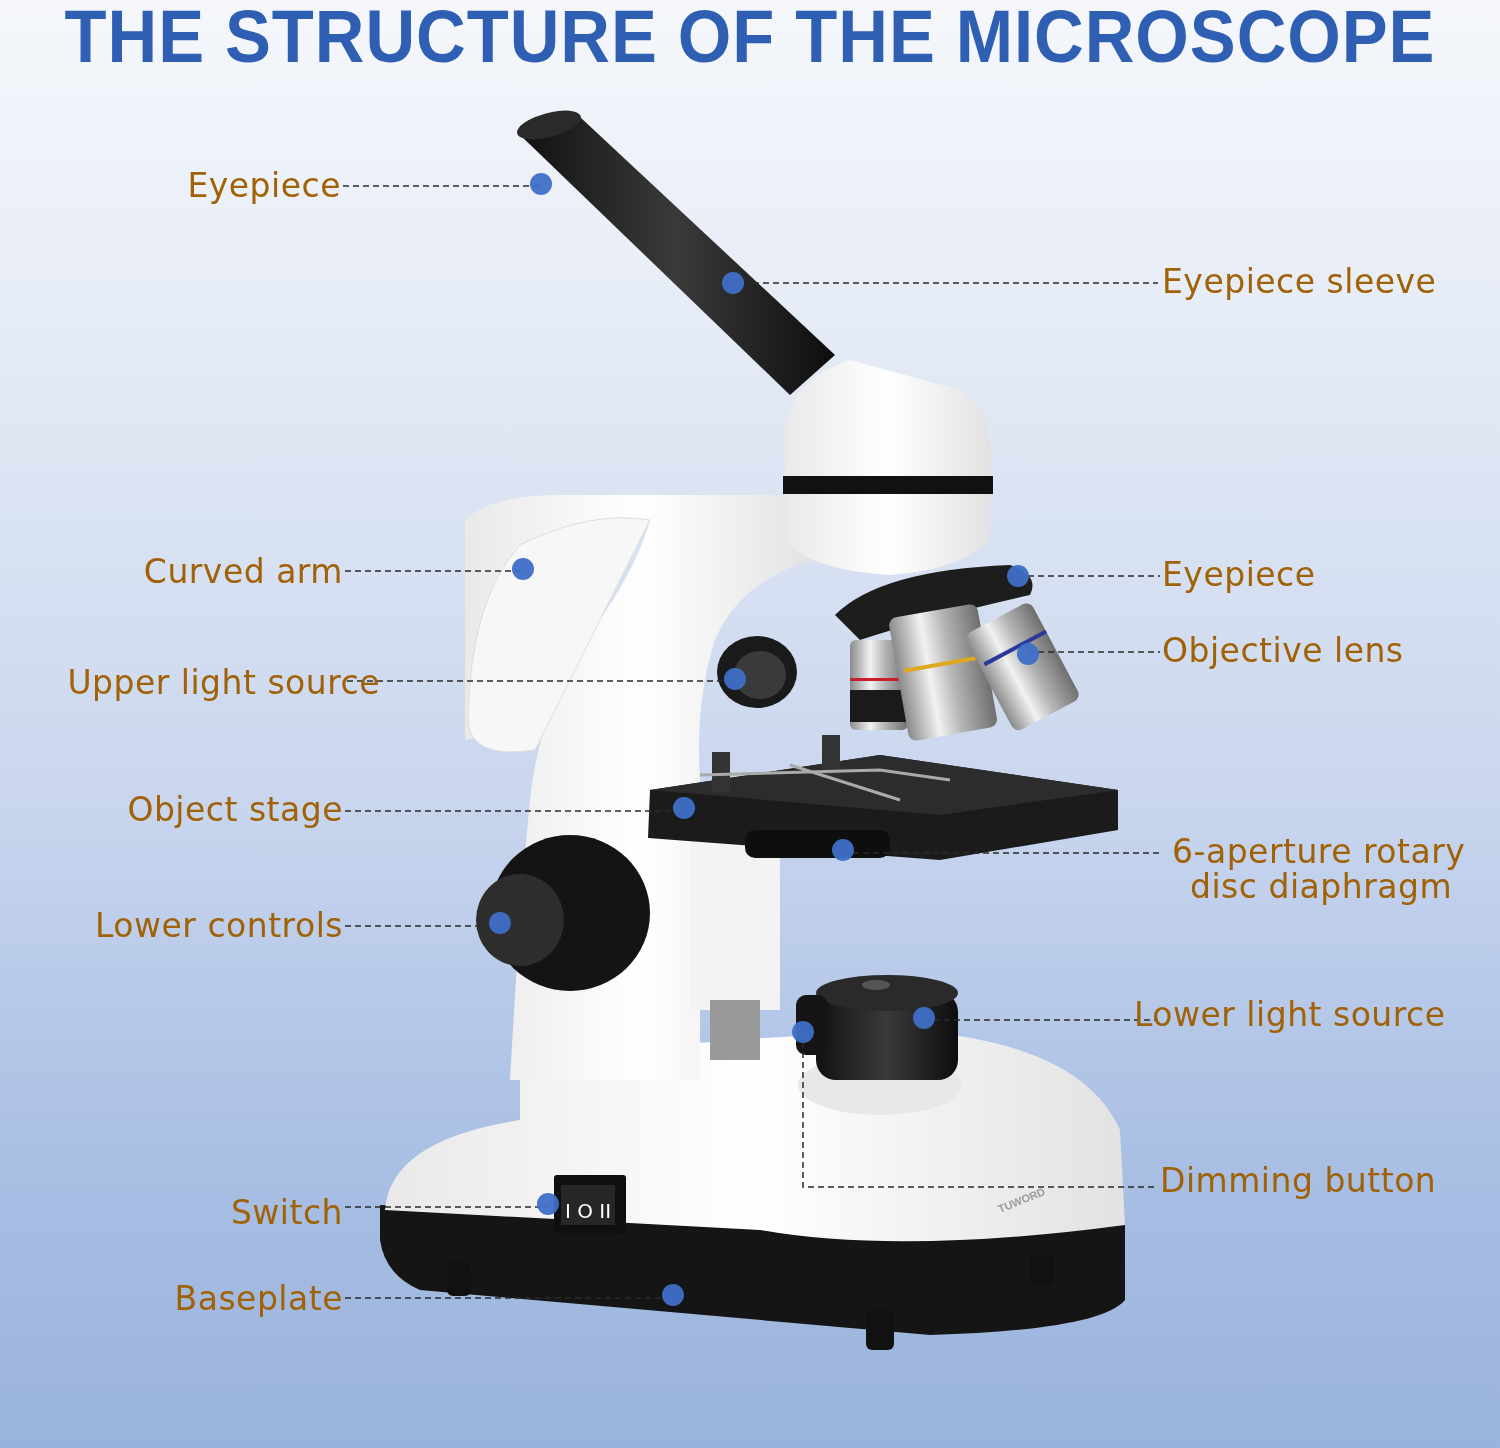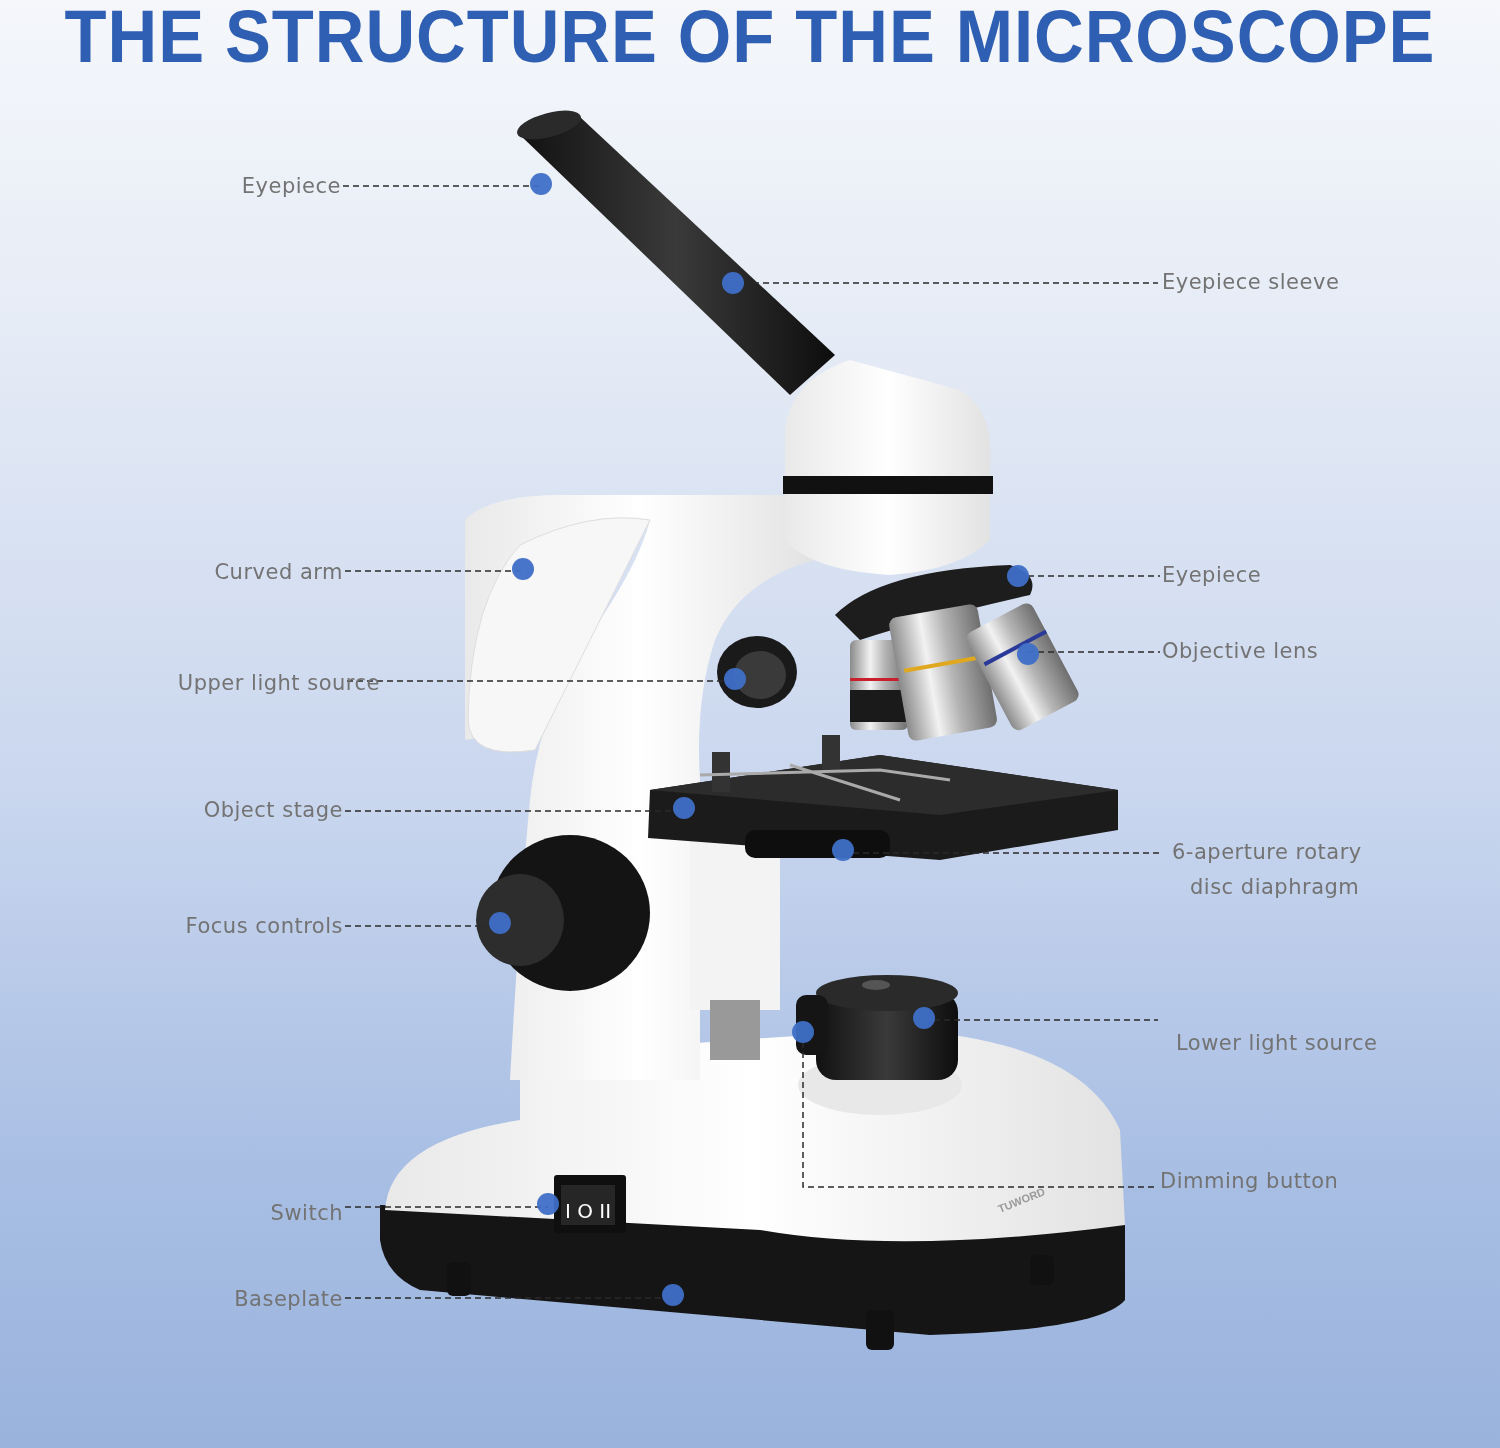--- a/index.html
+++ b/index.html
@@ -2,21 +2,21 @@
 <html><head>
 <meta charset="utf-8">
 <style>
   html,body{margin:0;padding:0;}
   body{width:1500px;height:1448px;overflow:hidden;position:relative;
     background:linear-gradient(180deg,#f5f7fb 0%,#e6ecf6 22%,#c9d6ee 55%,#a9bfe4 80%,#9ab3dc 100%);
     font-family:"DejaVu Sans","Liberation Sans",sans-serif;}
   .title{position:absolute;left:0;width:1500px;top:-6px;text-align:center;
     font-family:"Liberation Sans",sans-serif;font-weight:bold;font-size:74px;letter-spacing:1px;color:#2f5fb3;transform:scaleX(0.93);}
   svg.scene{position:absolute;left:0;top:0;}
-  .label{position:absolute;font-size:21px;color:#737373;letter-spacing:0.5px;white-space:nowrap;line-height:34px;}
+  .label{position:absolute;font-size:33px;color:#a16207;letter-spacing:0.5px;white-space:nowrap;line-height:34px;}
   .label.left{text-align:right;}
 </style>
 </head>
 <body>
 
 <div class="title">THE STRUCTURE OF THE MICROSCOPE</div>
 
 <svg class="scene" width="1500" height="1448" viewBox="0 0 1500 1448">
   <defs>
     <linearGradient id="white" x1="0" y1="0" x2="1" y2="0">
@@ -141,17 +141,17 @@
 
 <div class="label left" style="left:0;width:341px;top:169px;">Eyepiece</div>
 <div class="label" style="left:1162px;top:265px;">Eyepiece sleeve</div>
 <div class="label left" style="left:0;width:343px;top:555px;">Curved arm</div>
 <div class="label" style="left:1162px;top:558px;">Eyepiece</div>
 <div class="label" style="left:1162px;top:634px;">Objective lens</div>
 <div class="label left" style="left:0;width:343px;top:666px;margin-left:37px;">Upper light source</div>
 <div class="label left" style="left:0;width:343px;top:793px;">Object stage</div>
 <div class="label" style="left:1162px;top:835px;margin-left:10px;">6-aperture rotary</div>
 <div class="label" style="left:1190px;top:870px;">disc diaphragm</div>
-<div class="label left" style="left:0;width:343px;top:909px;">Focus controls</div>
-<div class="label" style="left:1176px;top:998px;margin-top:28px;">Lower light source</div>
+<div class="label left" style="left:0;width:343px;top:909px;">Lower controls</div>
+<div class="label" style="left:1134px;top:998px;">Lower light source</div>
 <div class="label" style="left:1160px;top:1164px;">Dimming button</div>
 <div class="label left" style="left:0;width:343px;top:1160px;margin-top:36px;">Switch</div>
 <div class="label left" style="left:0;width:343px;top:1282px;">Baseplate</div>
 
 </body></html>

